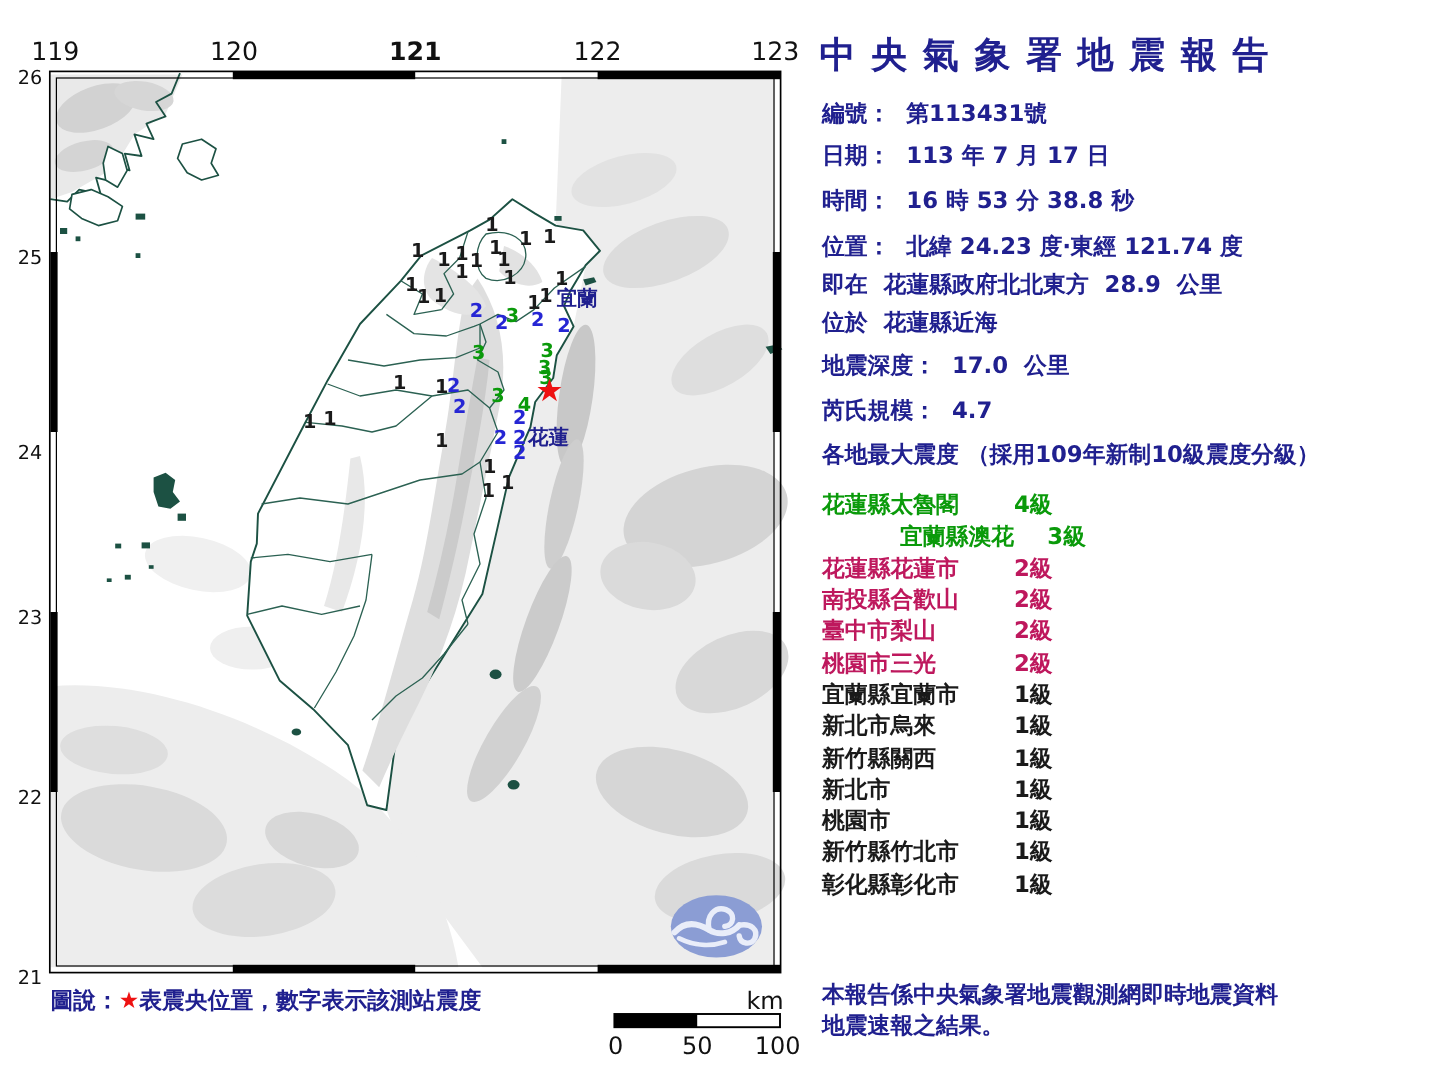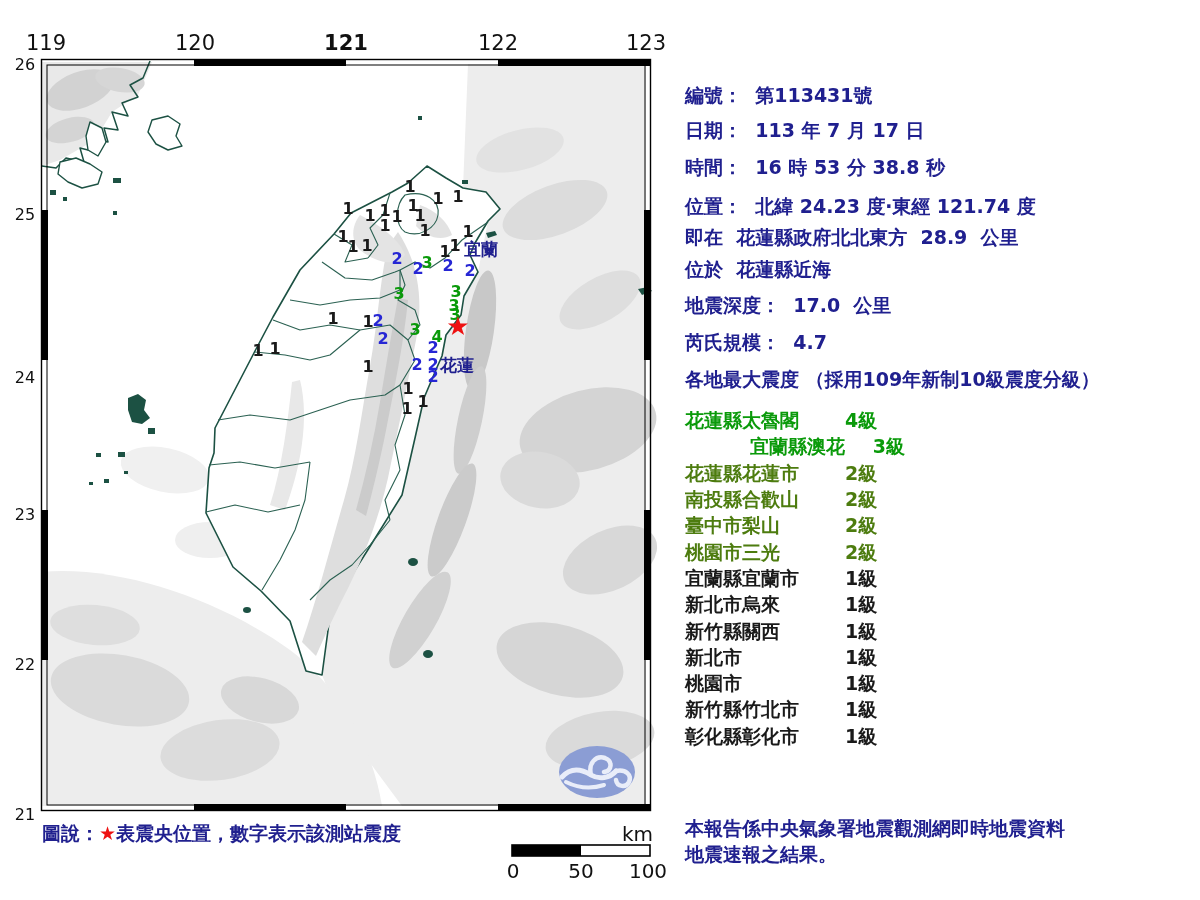--- a/index.html
+++ b/index.html
@@ -26,21 +26,21 @@
   
   .title{position:absolute;left:683px;top:26px;font-size:30px;font-weight:bold;color:#20208f;
          letter-spacing:13px;white-space:pre;}
   .rline{position:absolute;left:685px;font-size:19px;font-weight:bold;color:#20208f;white-space:pre;line-height:21px;}
   .int-table{position:absolute;left:685px;top:408px;width:470px;}
   .int-row{display:flex;height:26.3px;align-items:center;font-size:19px;font-weight:bold;}
   .int-place{width:160px;white-space:pre;}
   .int-level{width:60px;}
   .lv4 .int-place,.lv4 .int-level{color:#0a9a0a;}
   .lv3 .int-place,.lv3 .int-level{color:#0a9a0a;text-align:right;}
-  .lv2 .int-place,.lv2 .int-level{color:#4d7c0f;}
+  .lv2 .int-place,.lv2 .int-level{color:#be185d;}
   .lv1 .int-place,.lv1 .int-level{color:#1a1a1a;}
   .footer-line{position:absolute;left:685px;font-size:19px;font-weight:bold;color:#20208f;white-space:pre;}
 </style>
 </head>
 <body>
 
 <div class="page">
 
   <svg class="abs" style="left:0;top:0;" width="1200" height="900" viewBox="0 0 1200 900">
 
@@ -245,20 +245,21 @@
 
   <span class="epicenter" style="left:458px;top:327px;">★</span>
 
   <div class="legend"><span>圖說：</span><span class="star">★</span><span>表震央位置，數字表示該測站震度</span></div>
 
   <span class="sb-unit" style="left:622px;top:822px;">km</span>
   <span class="sb-label" style="left:513px;top:859px;">0</span>
   <span class="sb-label" style="left:581px;top:859px;">50</span>
   <span class="sb-label" style="left:648px;top:859px;">100</span>
 
+  <div class="title">中央氣象署地震報告</div>
 
   <div>
 
   <div class="rline" style="top: 85px;">編號：  第113431號</div>
       <div class="rline" style="top: 120px;">日期：  113 年 7 月 17 日</div>
       <div class="rline" style="top: 157px;">時間：  16 時 53 分 38.8 秒</div>
       <div class="rline" style="top: 196px;">位置：  北緯 24.23 度‧東經 121.74 度</div>
       <div class="rline" style="top: 227px;">即在  花蓮縣政府北北東方  28.9  公里</div>
       <div class="rline" style="top: 259px;">位於  花蓮縣近海</div>
       <div class="rline" style="top: 295px;">地震深度：  17.0  公里</div>

